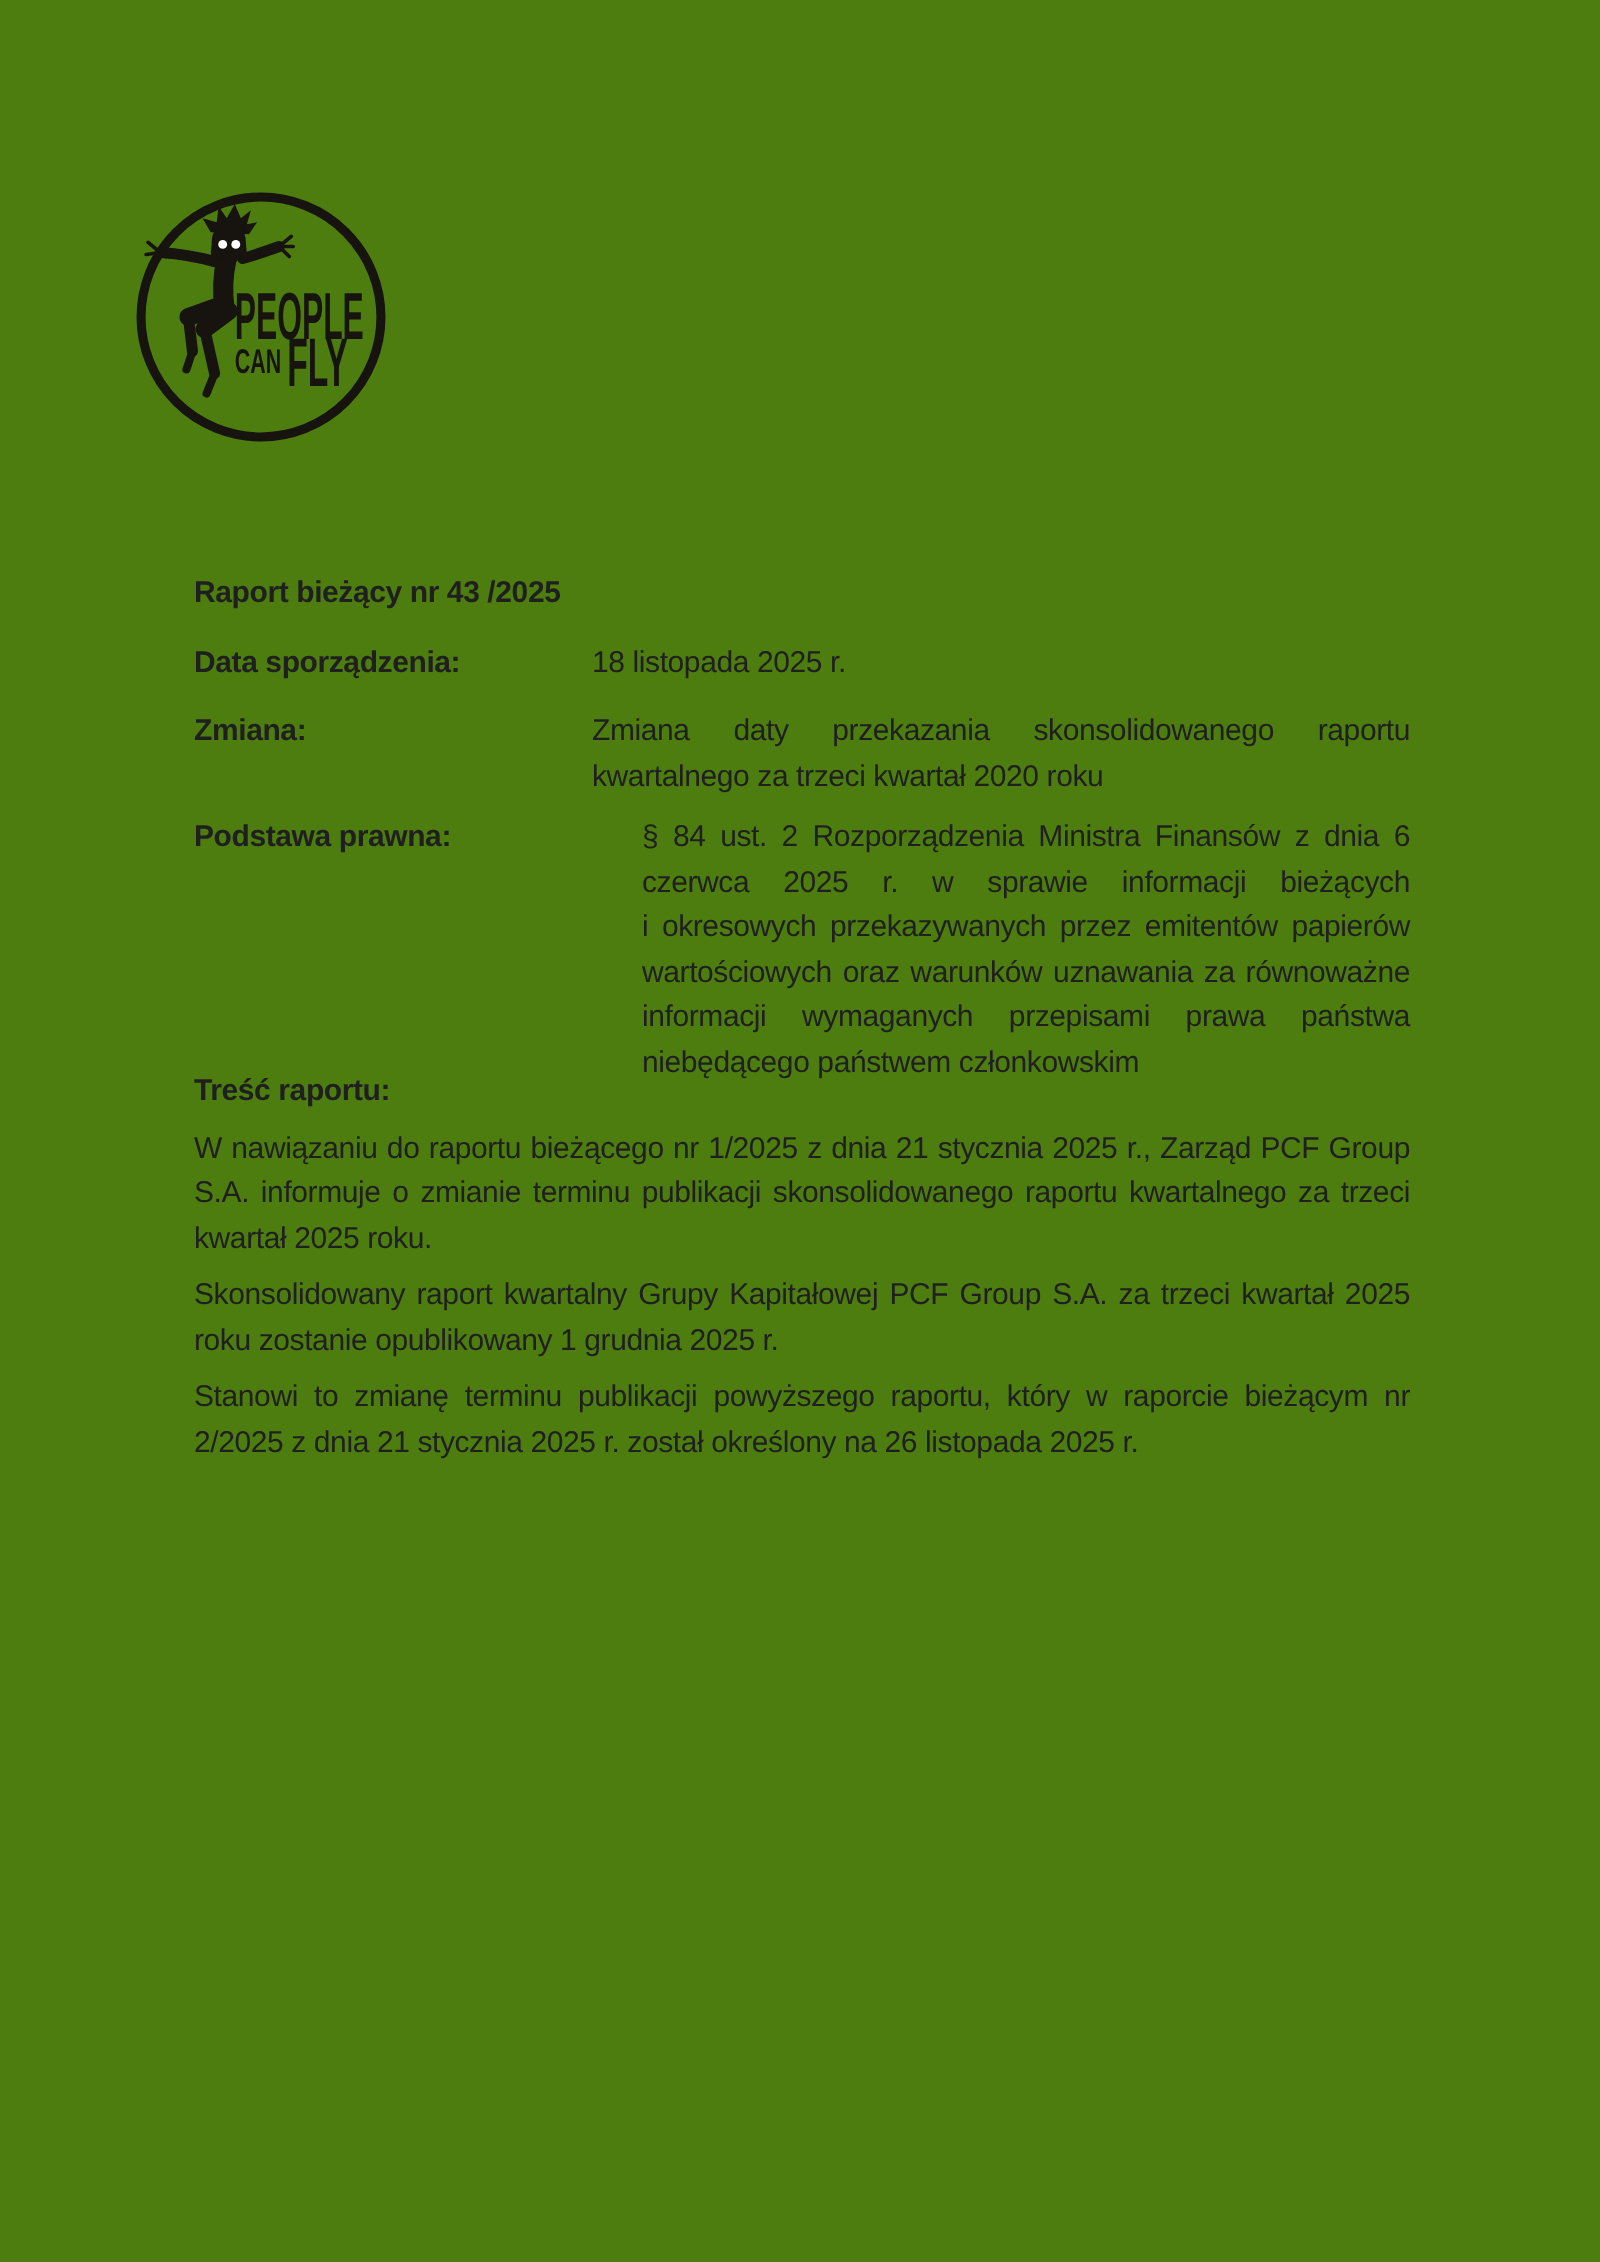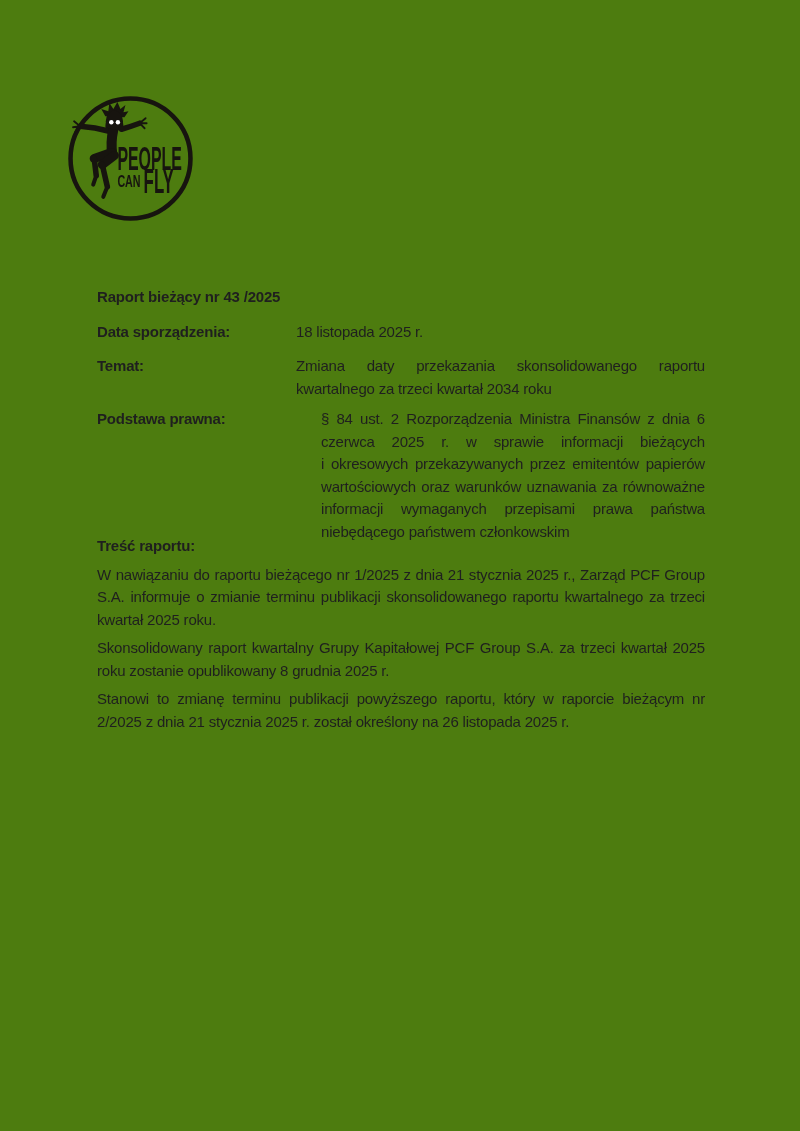--- a/index.html
+++ b/index.html
@@ -119,31 +119,31 @@
   <div class="content">
 
     <h1 class="doc-title">Raport bieżący nr 43 /2025</h1>
 
     <div class="field-row row-date">
       <div class="label">Data sporządzenia:</div>
       <div class="value">18 listopada 2025 r.</div>
     </div>
 
     <div class="field-row row-subject">
-      <div class="label">Temat:</div>
-      <div class="value">Zmiana daty przekazania skonsolidowanego raportu kwartalnego za trzeci kwartał 2034 roku</div>
+      <div class="label">Zmiana:</div>
+      <div class="value">Zmiana daty przekazania skonsolidowanego raportu kwartalnego za trzeci kwartał 2020 roku</div>
     </div>
 
     <div class="field-row row-legal">
       <div class="label">Podstawa prawna:</div>
       <div class="value">§ 84 ust. 2 Rozporządzenia Ministra Finansów z dnia 6 czerwca 2025 r. w sprawie informacji bieżących i&nbsp;okresowych przekazywanych przez emitentów papierów wartościowych oraz warunków uznawania za równoważne informacji wymaganych przepisami prawa państwa niebędącego państwem członkowskim</div>
     </div>
 
     <h2 class="section-heading">Treść raportu:</h2>
 
     <div class="body-text">
       <p>W nawiązaniu do raportu bieżącego nr 1/2025 z dnia 21 stycznia 2025 r., Zarząd PCF Group S.A. informuje o zmianie terminu publikacji skonsolidowanego raportu kwartalnego za trzeci kwartał 2025 roku.</p>
-      <p>Skonsolidowany raport kwartalny Grupy Kapitałowej PCF Group S.A. za trzeci kwartał 2025 roku zostanie opublikowany 8 grudnia 2025 r.</p>
+      <p>Skonsolidowany raport kwartalny Grupy Kapitałowej PCF Group S.A. za trzeci kwartał 2025 roku zostanie opublikowany 1 grudnia 2025 r.</p>
       <p>Stanowi to zmianę terminu publikacji powyższego raportu, który w raporcie bieżącym nr 2/2025 z dnia 21 stycznia 2025 r. został określony na 26 listopada 2025 r.</p>
     </div>
 
   </div>
 </div>
 
 </body></html>

